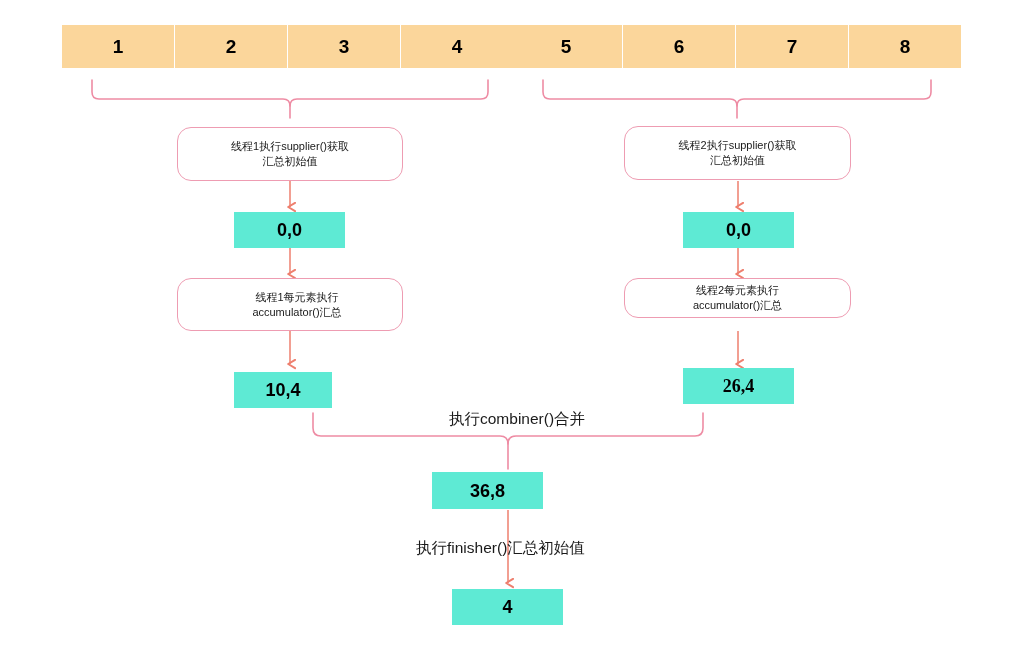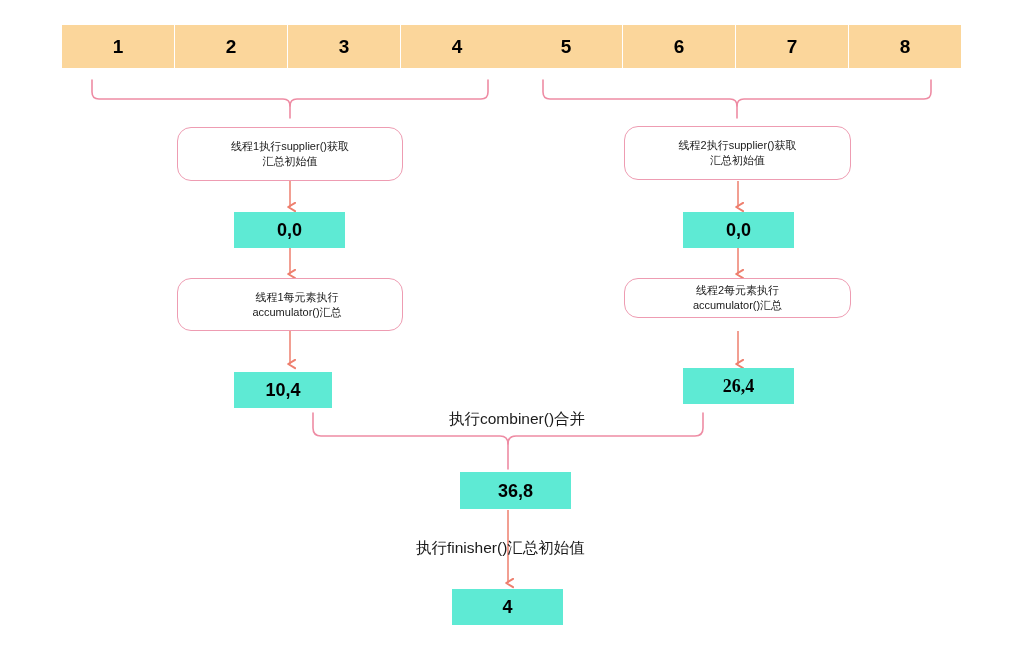--- a/index.html
+++ b/index.html
@@ -154,19 +154,19 @@
     <span>
       <span>线程2每元素执行</span><br>
       <span>accumulator()汇总</span>
     </span>
   </div>
 
   <div class="vbox" style="left:683px; top:368px; width:111px; height:36px;font-family:Liberation Serif, serif;">26,4</div>
 
   <div class="flabel" style="left:438px; top:411px;margin-left:11px;">执行combiner()合并</div>
 
-  <div class="vbox" style="left:460px; top:472px; width:111px; height:37px;">36,8</div>
+  <div class="vbox" style="left:432px; top:472px; width:111px; height:37px;">36,8</div>
 
   <div class="flabel" style="left:416px; top:540px;">执行finisher()汇总初始值</div>
 
   <div class="vbox" style="left:452px; top:589px; width:111px; height:36px;">4</div>
 
 </div>
 
 </body></html>

